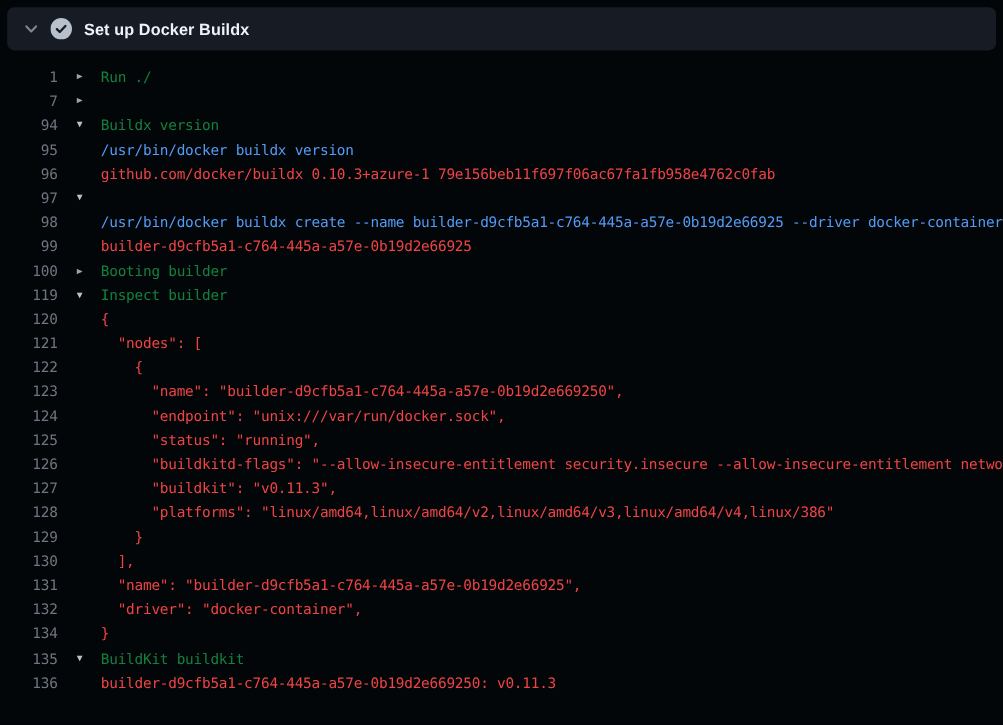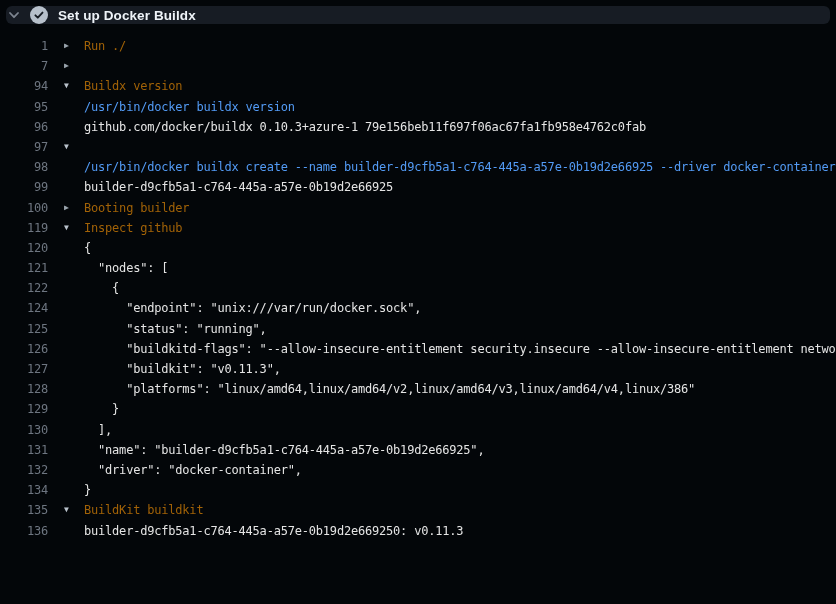--- a/index.html
+++ b/index.html
@@ -9,26 +9,26 @@
     background: #030609;
     font-family: "Liberation Sans", sans-serif;
   }
   .viewer {
     width: 836px; height: 604px; overflow: hidden;
     background: #030609;
   }
   
   .step-header {
     margin: 6px 6px 0 6px;
-    height: 18px;
+    height: 36px;
     background: #171c24;
     border-radius: 6px;
     display: flex;
     align-items: center;
-    padding: 0 0;
+    padding: 0 12px;
     cursor: pointer;
   }
   .chevron { width: 16px; height: 16px; display: inline-flex; align-items: center; justify-content: center; margin-right: 8px; }
   .status-circle { width: 18px; height: 18px; margin-right: 10px; display: inline-flex; }
   .step-title {
     color: #eef3f8;
     font-size: 13.5px;
     font-weight: 600;
     letter-spacing: 0.1px;
   }
@@ -55,23 +55,23 @@
     flex: 0 0 36px;
     padding-left: 16px;
     color: #9aa4ad;
     font-size: 8px;
     line-height: 20.2px;
   }
   .log-line .txt {
     flex: 1 1 auto;
     min-width: 0;
     overflow: hidden;
-    color: #e5e5e5;
-  }
-  .log-line.group .txt { color: #a16207; }
+    color: #ef4444;
+  }
+  .log-line.group .txt { color: #15803d; }
   .log-line.group { cursor: pointer; }
   .log-line.command .txt { color: #539bf5; }
   .log-line.group .mid.expanded { color: #b9c2cb; }
 </style>
 </head>
 <body>
 
 <div class="viewer">
 
   <div class="step-header">
@@ -129,38 +129,43 @@
     <span class="txt">builder-d9cfb5a1-c764-445a-a57e-0b19d2e66925</span>
   </div>
       <div class="log-line group">
     <span class="num">100</span>
     <span class="mid">▶</span>
     <span class="txt">Booting builder</span>
   </div>
       <div class="log-line group">
     <span class="num">119</span>
     <span class="mid expanded">▼</span>
-    <span class="txt">Inspect github</span>
+    <span class="txt">Inspect builder</span>
   </div>
       <div class="log-line output">
     <span class="num">120</span>
     <span class="mid"></span>
     <span class="txt">{</span>
   </div>
       <div class="log-line output">
     <span class="num">121</span>
     <span class="mid"></span>
     <span class="txt">  "nodes": [</span>
   </div>
       <div class="log-line output">
     <span class="num">122</span>
     <span class="mid"></span>
     <span class="txt">    {</span>
   </div>
       <div class="log-line output">
+    <span class="num">123</span>
+    <span class="mid"></span>
+    <span class="txt">      "name": "builder-d9cfb5a1-c764-445a-a57e-0b19d2e669250",</span>
+  </div>
+      <div class="log-line output">
     <span class="num">124</span>
     <span class="mid"></span>
     <span class="txt">      "endpoint": "unix:///var/run/docker.sock",</span>
   </div>
       <div class="log-line output">
     <span class="num">125</span>
     <span class="mid"></span>
     <span class="txt">      "status": "running",</span>
   </div>
       <div class="log-line output">

